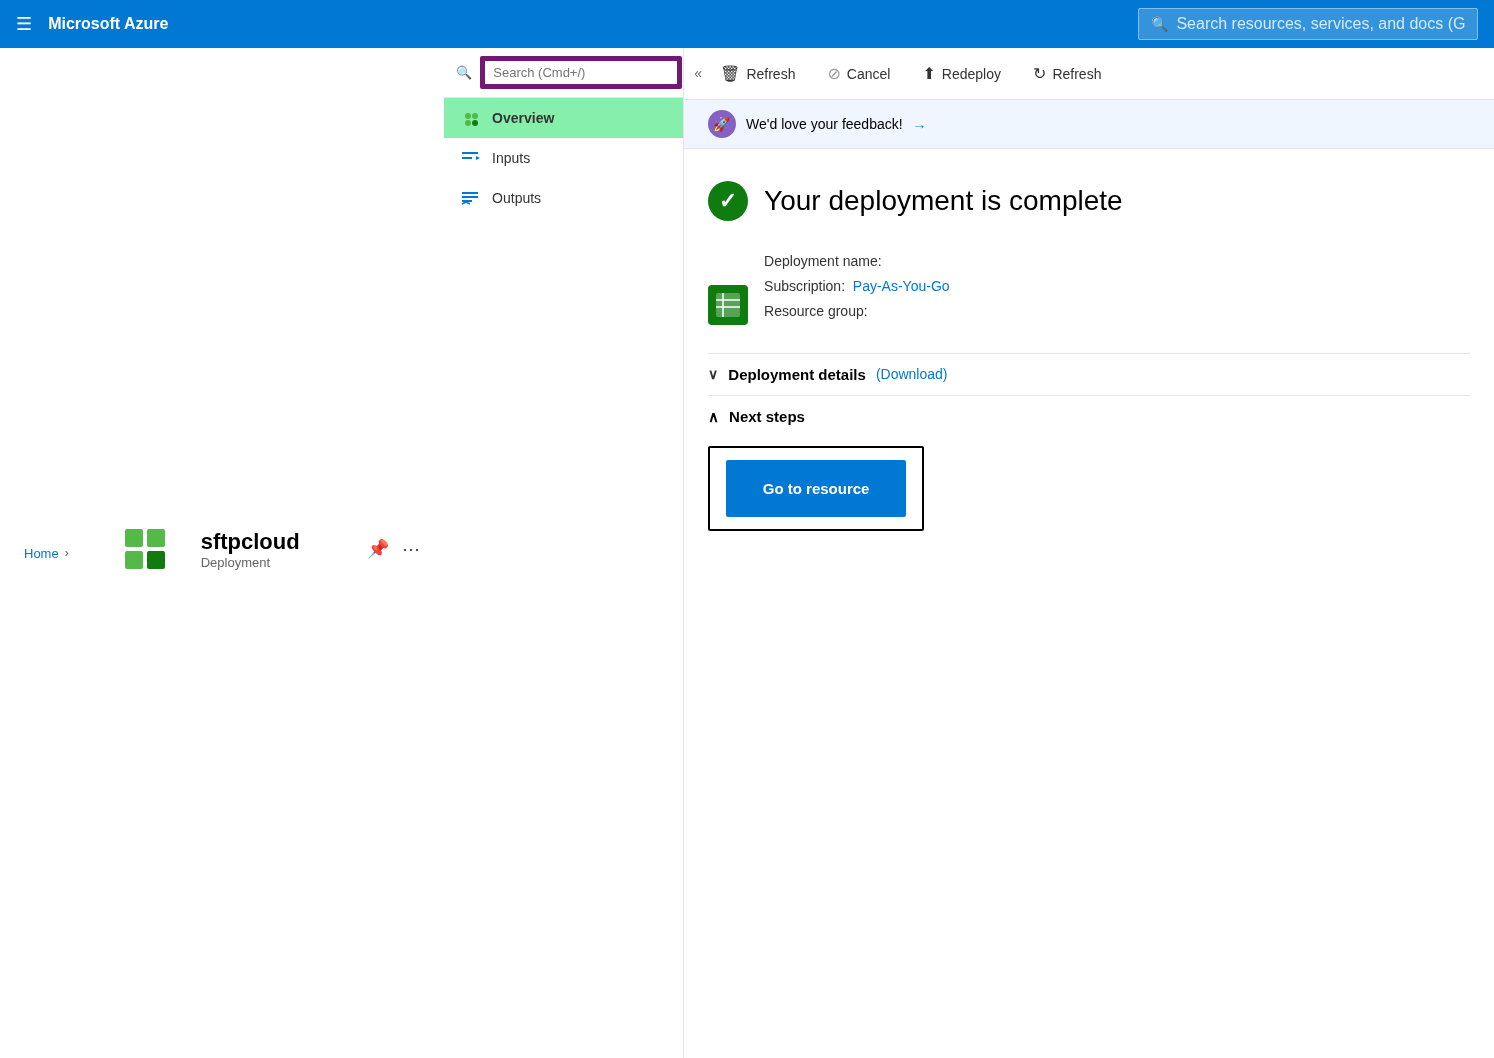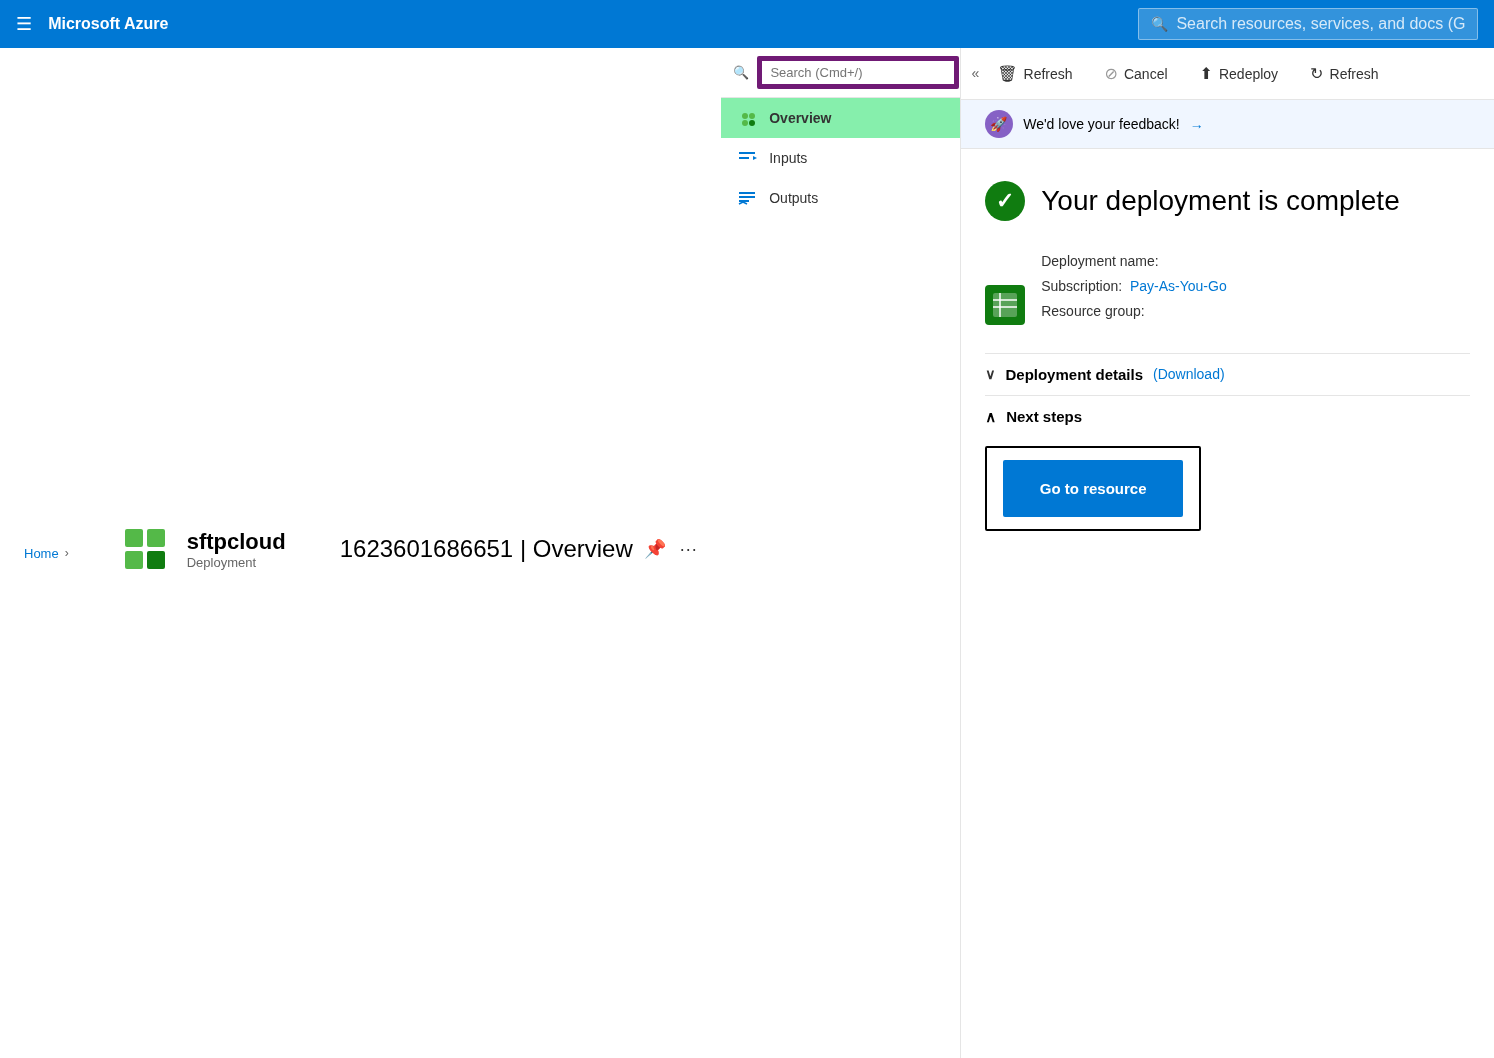--- a/index.html
+++ b/index.html
@@ -50,21 +50,21 @@
       font-size: 13px;
     }
     .breadcrumb-link { color: #0078d4; text-decoration: none; cursor: pointer; }
     .breadcrumb-sep { color: #666; font-size: 12px; }
 
     
     .resource-header {
       display: flex;
       align-items: center;
       padding: 8px 24px 16px 24px;
-      gap: 14px;
+      gap: 28px;
     }
     .resource-icon {
       width: 56px;
       height: 56px;
       display: flex;
       align-items: center;
       justify-content: center;
     }
     .resource-title-block { display: flex; flex-direction: column; }
     .resource-name { font-size: 22px; font-weight: 600; color: #000; }
@@ -273,21 +273,20 @@
         <rect x="26" y="4" width="18" height="18" rx="2" fill="#54B948"></rect>
         <rect x="4" y="26" width="18" height="18" rx="2" fill="#54B948"></rect>
         <rect x="26" y="26" width="18" height="18" rx="2" fill="#107c10"></rect>
       </svg>
     </div>
     <div class="resource-title-block">
       <span class="resource-name">sftpcloud</span>
       <span class="resource-type">Deployment</span>
     </div>
     <div class="page-title-area">
-      <span class="page-title-text">1623601686651 | Overview</span>
       <span class="pin-icon">📌</span>
       <span class="ellipsis-icon">···</span>
     </div>
   </div>
 
   <div class="content-body">
 
     <div class="sidebar">
       <div class="sidebar-search">
         <span style="color:#666;font-size:13px;">🔍</span>

